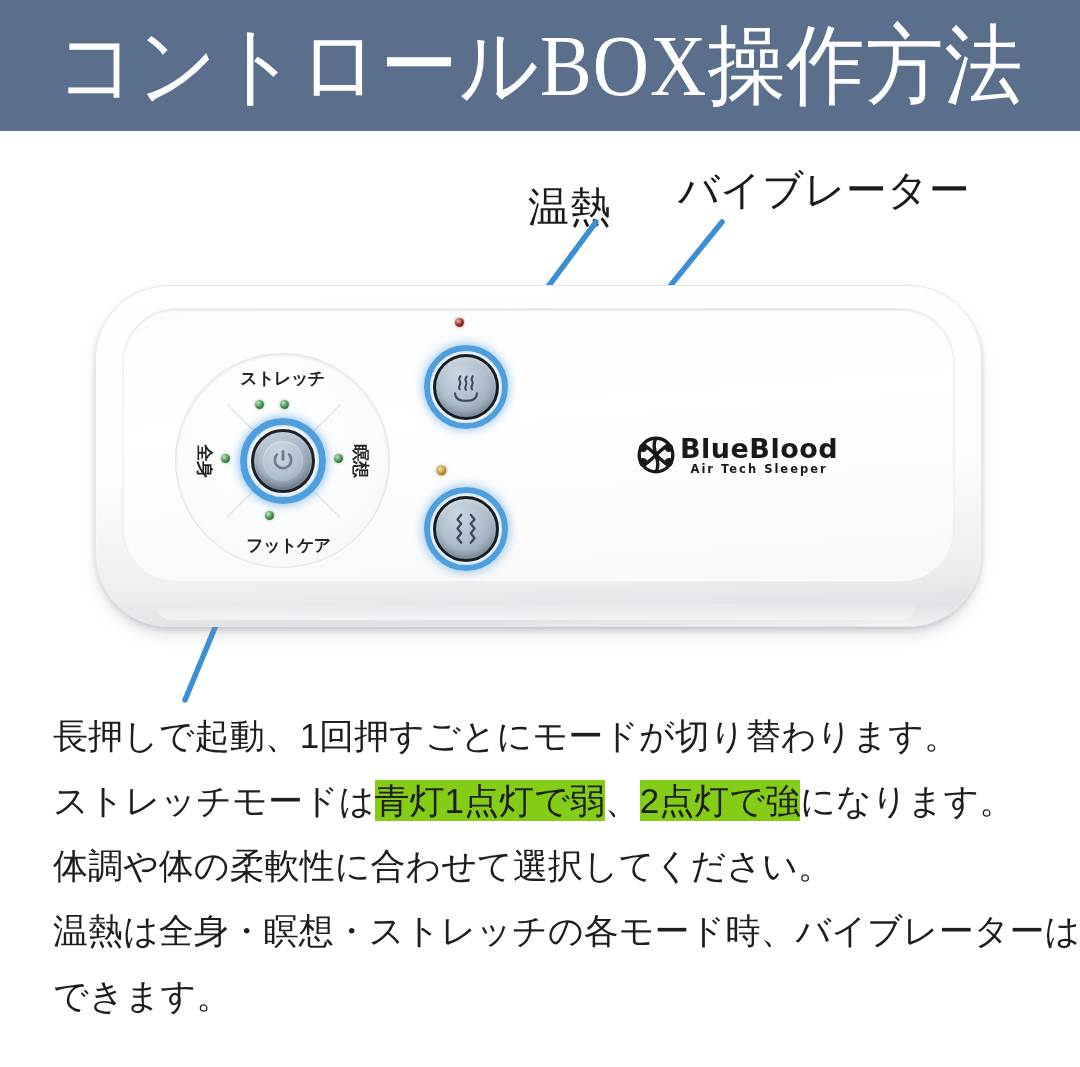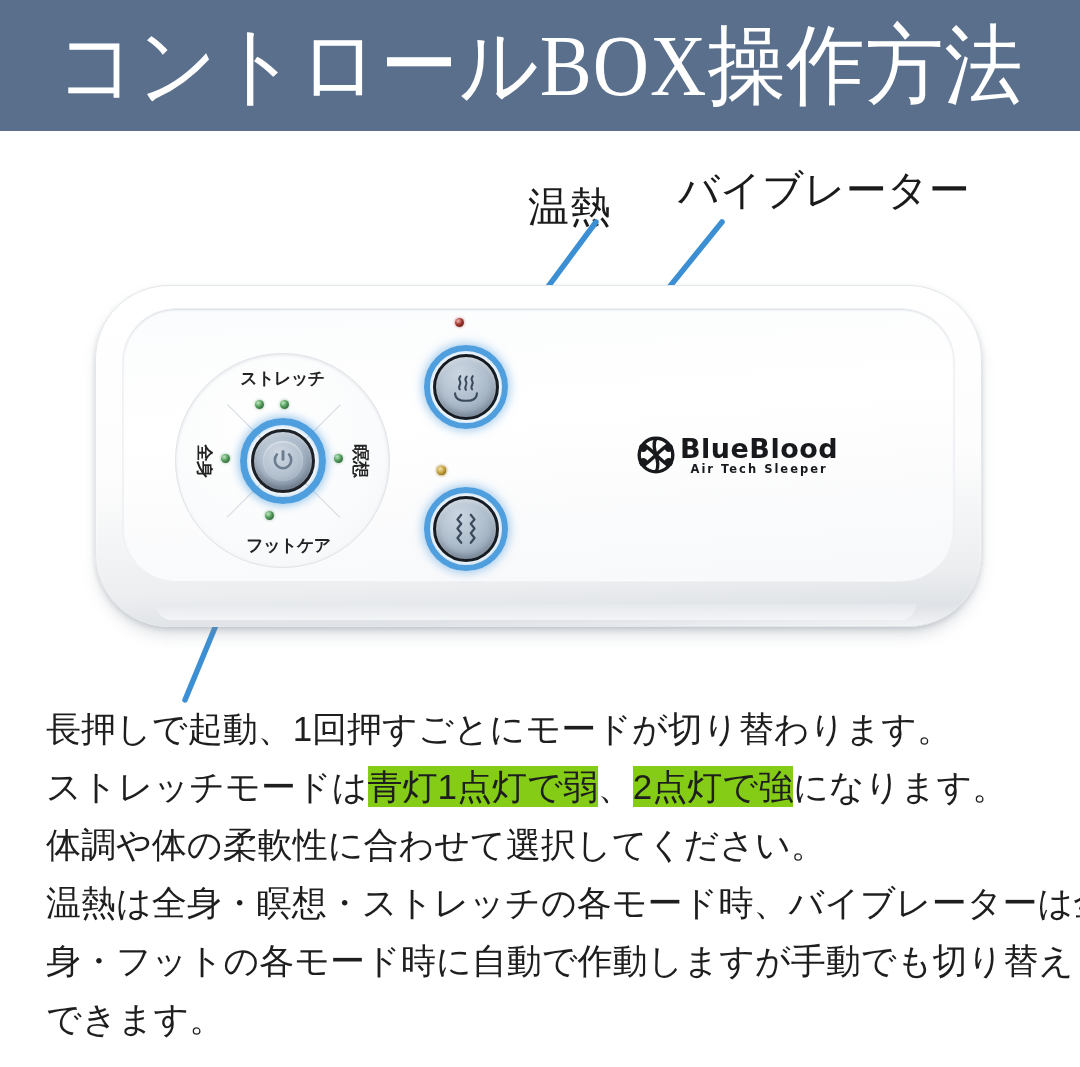--- a/index.html
+++ b/index.html
@@ -175,21 +175,21 @@
   }
 
   
   .body-copy{
     position:absolute;left:46px;top:700px;width:995px;
     color:#1e1e1e;
     font-size:35px;
     line-height:58px;
     letter-spacing:0px;
   }
-  .body-copy p{margin:0;white-space:nowrap;}
+  .body-copy p{margin:7px;white-space:nowrap;}
   .hl{background:#84cc16;padding:1px 0;}
 </style>
 </head>
 <body>
 
 <div id="page">
 
   <div class="banner">
     <div class="banner-title">コントロールBOX操作方法</div>
   </div>
@@ -298,20 +298,17 @@
     <p>
       <span>ストレッチモードは</span><span class="hl">青灯1点灯で弱</span><span>、</span><span class="hl">2点灯で強</span><span>になります。</span>
     </p>
     <p>
       <span>体調や体の柔軟性に合わせて選択してください。</span>
     </p>
     <p>
       <span>温熱は全身・瞑想・ストレッチの各モード時、バイブレーターは全</span>
     </p>
     <p>
-      <span>身・フットの各モード時に自動で作動しますが手動でも切り替え</span>
-    </p>
-    <p>
       <span>できます。</span>
     </p>
   </div>
 
 </div>
 
 </body></html>

